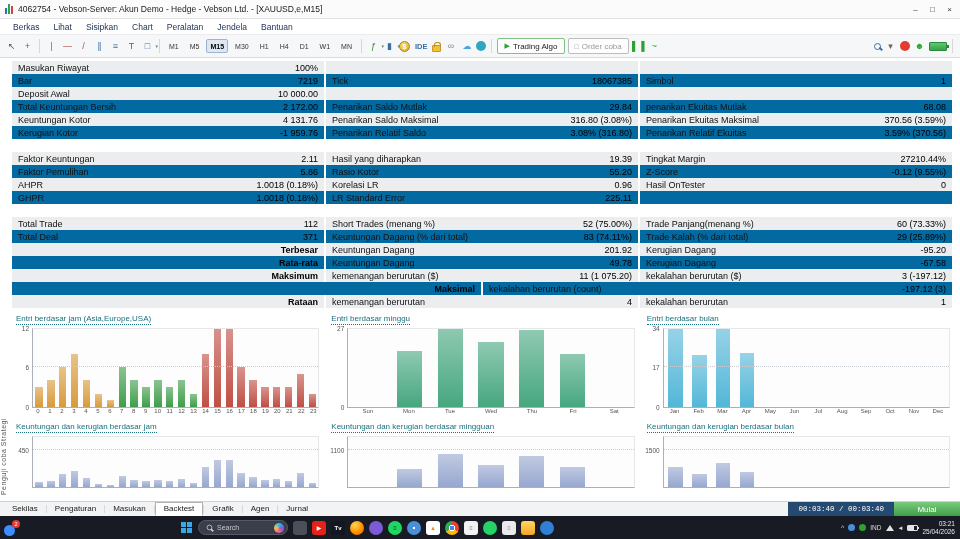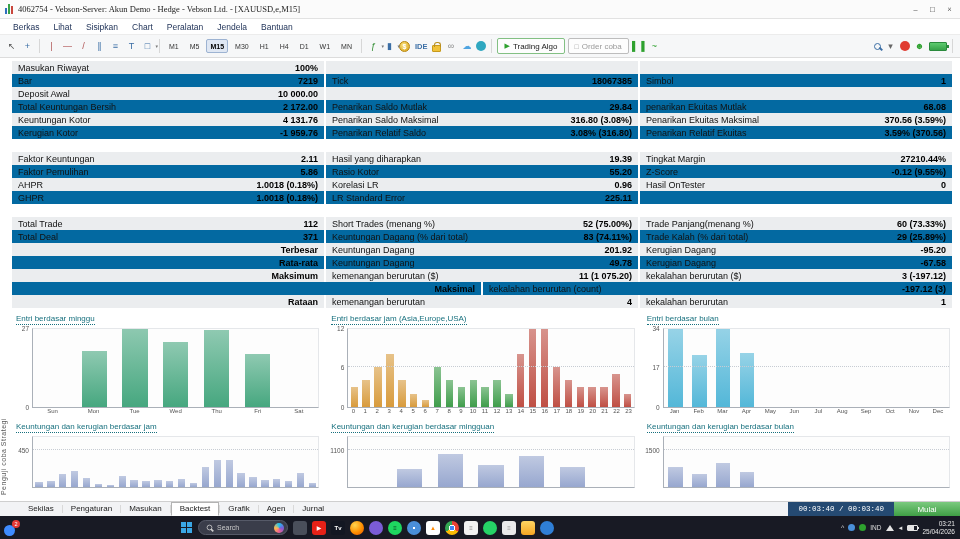--- a/index.html
+++ b/index.html
@@ -2,21 +2,21 @@
 <html><head>
 <meta charset="utf-8">
 <style>
   html,body{margin:0;padding:0;background:#000;}
   *{box-sizing:border-box;}
   .screen{width:960px;height:539px;display:flex;flex-direction:column;overflow:hidden;
     font-family:"Liberation Sans","DejaVu Sans",sans-serif;-webkit-font-smoothing:antialiased;}
   .window{flex:1;display:flex;flex-direction:column;background:#fff;min-height:0;}
 
   
-  .titlebar{height:19px;background:#fbfbfb;border-bottom:1px solid #e2e2e2;display:flex;align-items:center;padding:0 2px 0 5px;font-family:Liberation Serif, serif;}
+  .titlebar{height:19px;background:#fbfbfb;border-bottom:1px solid #e2e2e2;display:flex;align-items:center;padding:0 2px 0 5px;}
   .app-icon{display:flex;align-items:flex-end;gap:1px;height:10px;margin-right:5px;}
   .app-icon i{display:block;width:2px;}
   .app-icon i:nth-child(1){height:6px;background:#2e6fbe;}
   .app-icon i:nth-child(2){height:10px;background:#35a146;}
   .app-icon i:nth-child(3){height:8px;background:#c9463d;}
   .title-text{font-size:8.5px;color:#222;white-space:nowrap;overflow:hidden;}
   .win-controls{margin-left:auto;display:flex;}
   .win-controls span{width:17px;text-align:center;font-size:8px;color:#333;line-height:17px;}
 
   
@@ -54,42 +54,42 @@
   .content{margin-left:8px;height:100%;}
 
   
   .stats{margin:3px 8px 0 4px;}
   .stat-row{display:flex;height:13px;gap:2px;}
   .stat-row.sh .cell{background:#ebedef;}
   .stat-row.ns .cell{background:#0369a1;}
   .stat-row.blank .cell{background:transparent;}
   .cell{flex:1;display:flex;justify-content:space-between;align-items:center;padding:0 6px;font-size:9px;overflow:hidden;}
   .sl{color:#111;white-space:nowrap;}
-  .sv{font-weight:bold;color:#000;white-space:nowrap;}
+  .sv{font-weight:normal;color:#000;white-space:nowrap;}
   .sv.hdr{font-weight:bold;}
 
   
   .charts-row{display:flex;gap:12px;margin:6px 10px 0 8px;}
   .charts-row.bottom{margin-top:5px;}
   .chart{flex:1;min-width:0;}
   .chart-title{font-size:8px;color:#17707e;width:max-content;max-width:100%;border-bottom:1px dotted #17707e;padding-bottom:1px;margin-bottom:3px;white-space:nowrap;}
   .chart-body{display:flex;}
   .yaxis{width:16px;position:relative;flex:none;}
   .ylab{position:absolute;right:3px;font-size:6.5px;color:#555;}
   .plot{flex:1;position:relative;overflow:hidden;background:#fdfdfd;border:1px solid #e5e7ea;border-left-color:#aab0b8;border-bottom-color:#aab0b8;}
   .barfield{position:absolute;left:0;right:0;bottom:0;display:flex;align-items:flex-end;}
   .gridline{position:absolute;left:0;right:0;height:0;border-top:1px dotted #c7ccd3;}
   .slot{flex:1;display:flex;align-items:flex-end;justify-content:center;height:100%;min-width:0;}
   .bar{width:62%;}
   .xaxis{display:flex;margin-left:16px;height:9px;}
   .xlab{flex:1;text-align:center;font-size:6px;color:#555;overflow:hidden;}
 
   
   .tester-bar{height:15px;background:#f2f3f5;border-top:1px solid #cfcfcf;display:flex;font-size:8px;flex:none;}
-  .tabs{display:flex;align-items:stretch;padding-left:20px;}
+  .tabs{display:flex;align-items:stretch;padding-left:4px;}
   .tab{padding:0 8px;line-height:14px;color:#222;}
   .tab.active{background:#fff;border:1px solid #b3b3b3;border-bottom-color:#fff;line-height:12px;}
   .tab-sep{width:1px;background:#d9d9d9;margin:3px 0;}
   .tb-right{margin-left:auto;display:flex;}
   .elapsed{background:#254a72;color:#fff;display:flex;align-items:center;padding:0 10px;font-size:7.5px;
     font-family:"Liberation Mono","DejaVu Sans Mono",monospace;}
   .start{width:66px;background:linear-gradient(#7bca7f,#3f9f45);color:#fff;display:flex;align-items:center;justify-content:center;font-size:8px;}
 
   
   .taskbar{height:23px;background:#181a24;display:flex;align-items:center;position:relative;flex:none;}
@@ -426,63 +426,20 @@
                 <span class="sv">4</span>
               </div>
               <div class="cell">
                 <span class="sl">kekalahan berurutan</span>
                 <span class="sv">1</span>
               </div>
             </div>
           </div>
         <div class="charts-row top">
             <div class="chart">
-              <div class="chart-title">Entri berdasar minggu</div>
-              <div class="chart-body">
-                <div class="yaxis" style="height: 80px;">
-                  <span class="ylab" style="bottom: -3px;">0</span>
-                  <span class="ylab" style="bottom: 76px;">27</span>
-                </div>
-                <div class="plot" style="height: 80px;">
-                  <div class="barfield" style="height: 80px; position: absolute;">
-                    <div class="slot">
-                      <div class="bar" style="height: 0px; background: linear-gradient(rgba(70, 167, 127, 0.6), rgb(70, 167, 127));"></div>
-                    </div>
-                    <div class="slot">
-                      <div class="bar" style="height: 56.2963px; background: linear-gradient(rgba(70, 167, 127, 0.6), rgb(70, 167, 127));"></div>
-                    </div>
-                    <div class="slot">
-                      <div class="bar" style="height: 80px; background: linear-gradient(rgba(70, 167, 127, 0.6), rgb(70, 167, 127));"></div>
-                    </div>
-                    <div class="slot">
-                      <div class="bar" style="height: 65.1852px; background: linear-gradient(rgba(70, 167, 127, 0.6), rgb(70, 167, 127));"></div>
-                    </div>
-                    <div class="slot">
-                      <div class="bar" style="height: 77.037px; background: linear-gradient(rgba(70, 167, 127, 0.6), rgb(70, 167, 127));"></div>
-                    </div>
-                    <div class="slot">
-                      <div class="bar" style="height: 53.3333px; background: linear-gradient(rgba(70, 167, 127, 0.6), rgb(70, 167, 127));"></div>
-                    </div>
-                    <div class="slot">
-                      <div class="bar" style="height: 0px; background: linear-gradient(rgba(70, 167, 127, 0.6), rgb(70, 167, 127));"></div>
-                    </div>
-                  </div>
-                </div>
-              </div>
-              <div class="xaxis">
-                <span class="xlab">Sun</span>
-                <span class="xlab">Mon</span>
-                <span class="xlab">Tue</span>
-                <span class="xlab">Wed</span>
-                <span class="xlab">Thu</span>
-                <span class="xlab">Fri</span>
-                <span class="xlab">Sat</span>
-              </div>
-            </div>
-            <div class="chart">
               <div class="chart-title">Entri berdasar jam (Asia,Europe,USA)</div>
               <div class="chart-body">
                 <div class="yaxis" style="height: 80px;">
                   <span class="ylab" style="bottom: -3px;">0</span>
                   <span class="ylab" style="bottom: 37px;">6</span>
                   <span class="ylab" style="bottom: 76px;">12</span>
                 </div>
                 <div class="plot" style="height: 80px;">
                   <div class="barfield" style="height: 80px; position: absolute;">
                     <div class="gridline" style="bottom: 40px;"></div>
@@ -579,20 +536,63 @@
                 <span class="xlab">14</span>
                 <span class="xlab">15</span>
                 <span class="xlab">16</span>
                 <span class="xlab">17</span>
                 <span class="xlab">18</span>
                 <span class="xlab">19</span>
                 <span class="xlab">20</span>
                 <span class="xlab">21</span>
                 <span class="xlab">22</span>
                 <span class="xlab">23</span>
+              </div>
+            </div>
+            <div class="chart">
+              <div class="chart-title">Entri berdasar minggu</div>
+              <div class="chart-body">
+                <div class="yaxis" style="height: 80px;">
+                  <span class="ylab" style="bottom: -3px;">0</span>
+                  <span class="ylab" style="bottom: 76px;">27</span>
+                </div>
+                <div class="plot" style="height: 80px;">
+                  <div class="barfield" style="height: 80px; position: absolute;">
+                    <div class="slot">
+                      <div class="bar" style="height: 0px; background: linear-gradient(rgba(70, 167, 127, 0.6), rgb(70, 167, 127));"></div>
+                    </div>
+                    <div class="slot">
+                      <div class="bar" style="height: 56.2963px; background: linear-gradient(rgba(70, 167, 127, 0.6), rgb(70, 167, 127));"></div>
+                    </div>
+                    <div class="slot">
+                      <div class="bar" style="height: 80px; background: linear-gradient(rgba(70, 167, 127, 0.6), rgb(70, 167, 127));"></div>
+                    </div>
+                    <div class="slot">
+                      <div class="bar" style="height: 65.1852px; background: linear-gradient(rgba(70, 167, 127, 0.6), rgb(70, 167, 127));"></div>
+                    </div>
+                    <div class="slot">
+                      <div class="bar" style="height: 77.037px; background: linear-gradient(rgba(70, 167, 127, 0.6), rgb(70, 167, 127));"></div>
+                    </div>
+                    <div class="slot">
+                      <div class="bar" style="height: 53.3333px; background: linear-gradient(rgba(70, 167, 127, 0.6), rgb(70, 167, 127));"></div>
+                    </div>
+                    <div class="slot">
+                      <div class="bar" style="height: 0px; background: linear-gradient(rgba(70, 167, 127, 0.6), rgb(70, 167, 127));"></div>
+                    </div>
+                  </div>
+                </div>
+              </div>
+              <div class="xaxis">
+                <span class="xlab">Sun</span>
+                <span class="xlab">Mon</span>
+                <span class="xlab">Tue</span>
+                <span class="xlab">Wed</span>
+                <span class="xlab">Thu</span>
+                <span class="xlab">Fri</span>
+                <span class="xlab">Sat</span>
               </div>
             </div>
             <div class="chart">
               <div class="chart-title">Entri berdasar bulan</div>
               <div class="chart-body">
                 <div class="yaxis" style="height: 80px;">
                   <span class="ylab" style="bottom: -3px;">0</span>
                   <span class="ylab" style="bottom: 37px;">17</span>
                   <span class="ylab" style="bottom: 76px;">34</span>
                 </div>

